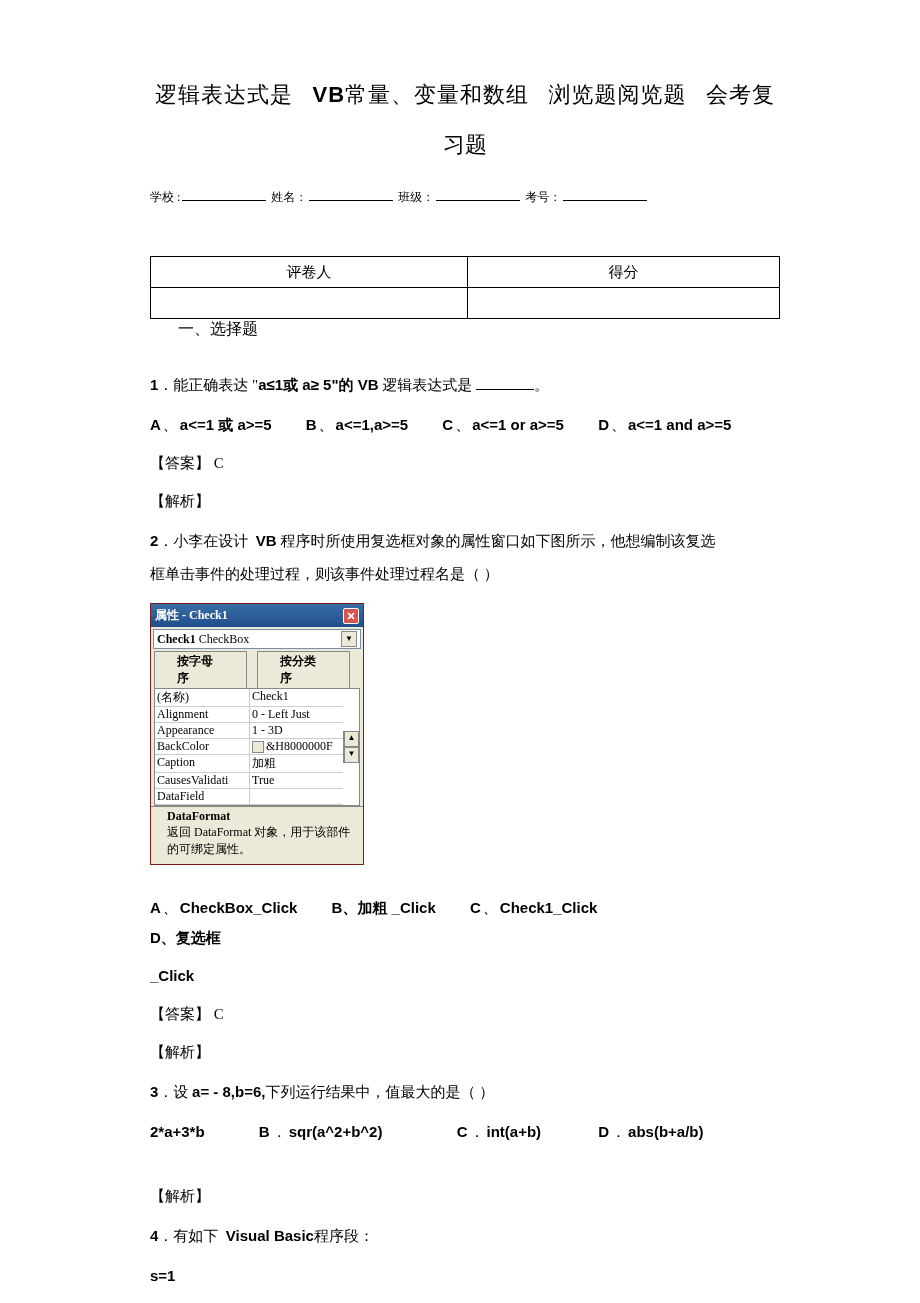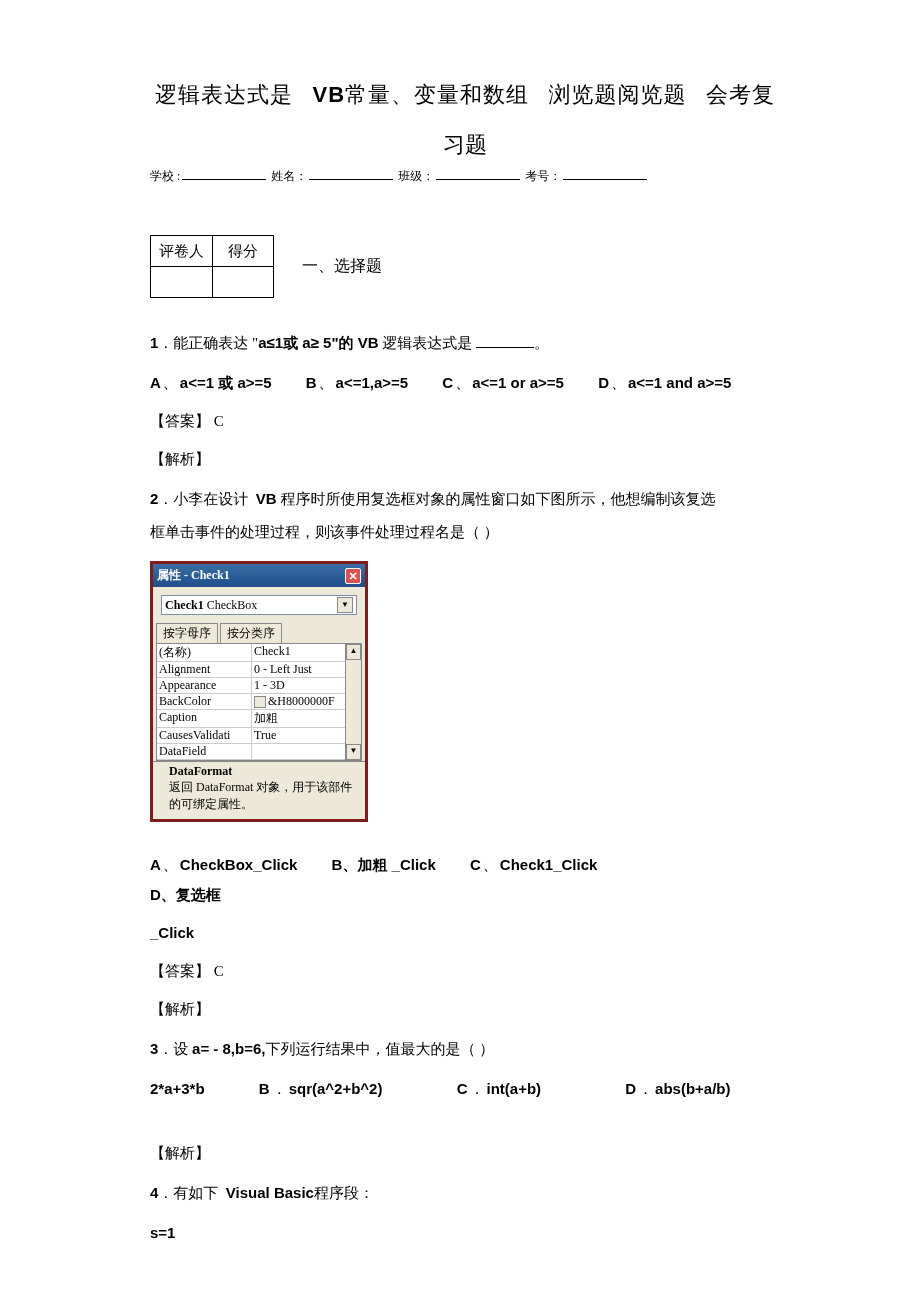--- a/index.html
+++ b/index.html
@@ -19,39 +19,39 @@
   .title-line1 {
     font-size: 22px;
     text-align: center;
     margin-bottom: 20px;
     letter-spacing: 1px;
   }
   .title-line1 .bold { font-weight: bold; font-family: Arial, sans-serif; }
   .title-line2 {
     font-size: 22px;
     text-align: center;
-    margin-bottom: 8px;
+    margin-bottom: 29px;
   }
   .info-line {
     text-align: left;
     font-size: 12px;
     margin-bottom: 50px;
     vertical-align: baseline;
   }
   .blank-line {
     display: inline-block;
     border-bottom: 1px solid #000;
     width: 84px;
     vertical-align: baseline;
     margin: 0 2px;
   }
   .section-row {
     display: flex;
-    align-items: center;
     margin-bottom: 28px;
+    flex-direction: column;
   }
   .score-table {
     border-collapse: collapse;
   }
   .score-table td {
     border: 1px solid #000;
     font-size: 15px;
     text-align: center;
     padding: 4px 8px;
     height: 22px;
@@ -84,21 +84,21 @@
   .blank-short {
     display: inline-block;
     border-bottom: 1px solid #000;
     width: 58px;
     vertical-align: baseline;
   }
 
   
   .vbwin {
     width: 212px;
-    border: 3px solid #7f1d1d;
+    border: 1px solid #7f1d1d;
     font-family: "SimSun", serif;
     font-size: 12px;
     margin: 12px 0 18px 0;
     background: #ece9d8;
   }
   .vbtitle {
     background: linear-gradient(#3b6ea5, #1f4e8a);
     color: #fff;
     font-weight: bold;
     padding: 3px 4px;
@@ -115,21 +115,21 @@
     font-size: 11px;
     line-height: 14px;
     text-align: center;
     border: 1px solid #fff;
     border-radius: 2px;
     font-family: Arial;
   }
   .combo {
     background: #fff;
     border: 1px solid #7b8ea8;
-    margin: 8px;
+    margin: 2px;
     padding: 1px 3px;
     font-size: 12px;
     display: flex;
     justify-content: space-between;
     align-items: center;
   }
   .combo .arrow {
     width: 14px;
     height: 14px;
     border: 1px solid #888;
@@ -139,30 +139,32 @@
     line-height: 14px;
   }
   .tabs {
     display: flex;
     margin: 0 3px;
     font-size: 12px;
   }
   .tab {
     border: 1px solid #888;
     border-bottom: none;
-    padding: 1px 6px;
-    background: #ece9d8;
-    margin-right: 2px;
+    padding: 1px 22px;
+    background: #ece9d8;
+    margin-right: 10px;
+    font-weight: bold;
   }
   .tab.active { background: #ece9d8; }
   .propgrid {
     display: flex;
     margin: 0 3px;
     border: 1px solid #888;
     background: #fff;
+    align-items: center;
   }
   .propcols { flex: 1; }
   .proprow { display: flex; border-bottom: 1px solid #ccc; font-size: 12px; }
   .proprow .pname { width: 90px; padding: 0 2px; border-right: 1px solid #ccc; }
   .proprow .pval { flex: 1; padding: 0 2px; }
   .scrollcol {
     width: 15px;
     background: #ece9d8;
     display: flex;
     flex-direction: column;
@@ -318,21 +320,21 @@
   <div class="answer">【答案】 C</div>
   <div class="answer">【解析】</div>
 
   
   <p class="qtext">
     <span class="b">3</span><span>．设</span> <span class="b">a= - 8,b=6,</span><span>下列运行结果中，值最大的是（            ）</span>
   </p>
   <div class="options-row">
     <span class="opt" style="margin-right:50px;text-align:center;">2*a+3*b</span>
     <span class="opt" style="margin-right:70px;">B<span class="sep">．</span><span>sqr(a^2+b^2)</span></span>
-    <span class="opt" style="margin-right:80px;">C<span class="sep">．</span><span>int(a+b)</span></span>
+    <span class="opt" style="margin-right:53px;">C<span class="sep">．</span><span>int(a+b)</span></span>
     <span class="opt">D<span class="sep">．</span><span>abs(b+a/b)</span></span>
   </div>
   <br>
   <div class="answer">【解析】</div>
 
   
   <p class="qtext">
     <span class="b">4</span><span>．有如下</span>&nbsp;&nbsp;<span class="b">Visual Basic</span><span>程序段：</span>
   </p>
   <div class="options-row">s=1</div>

